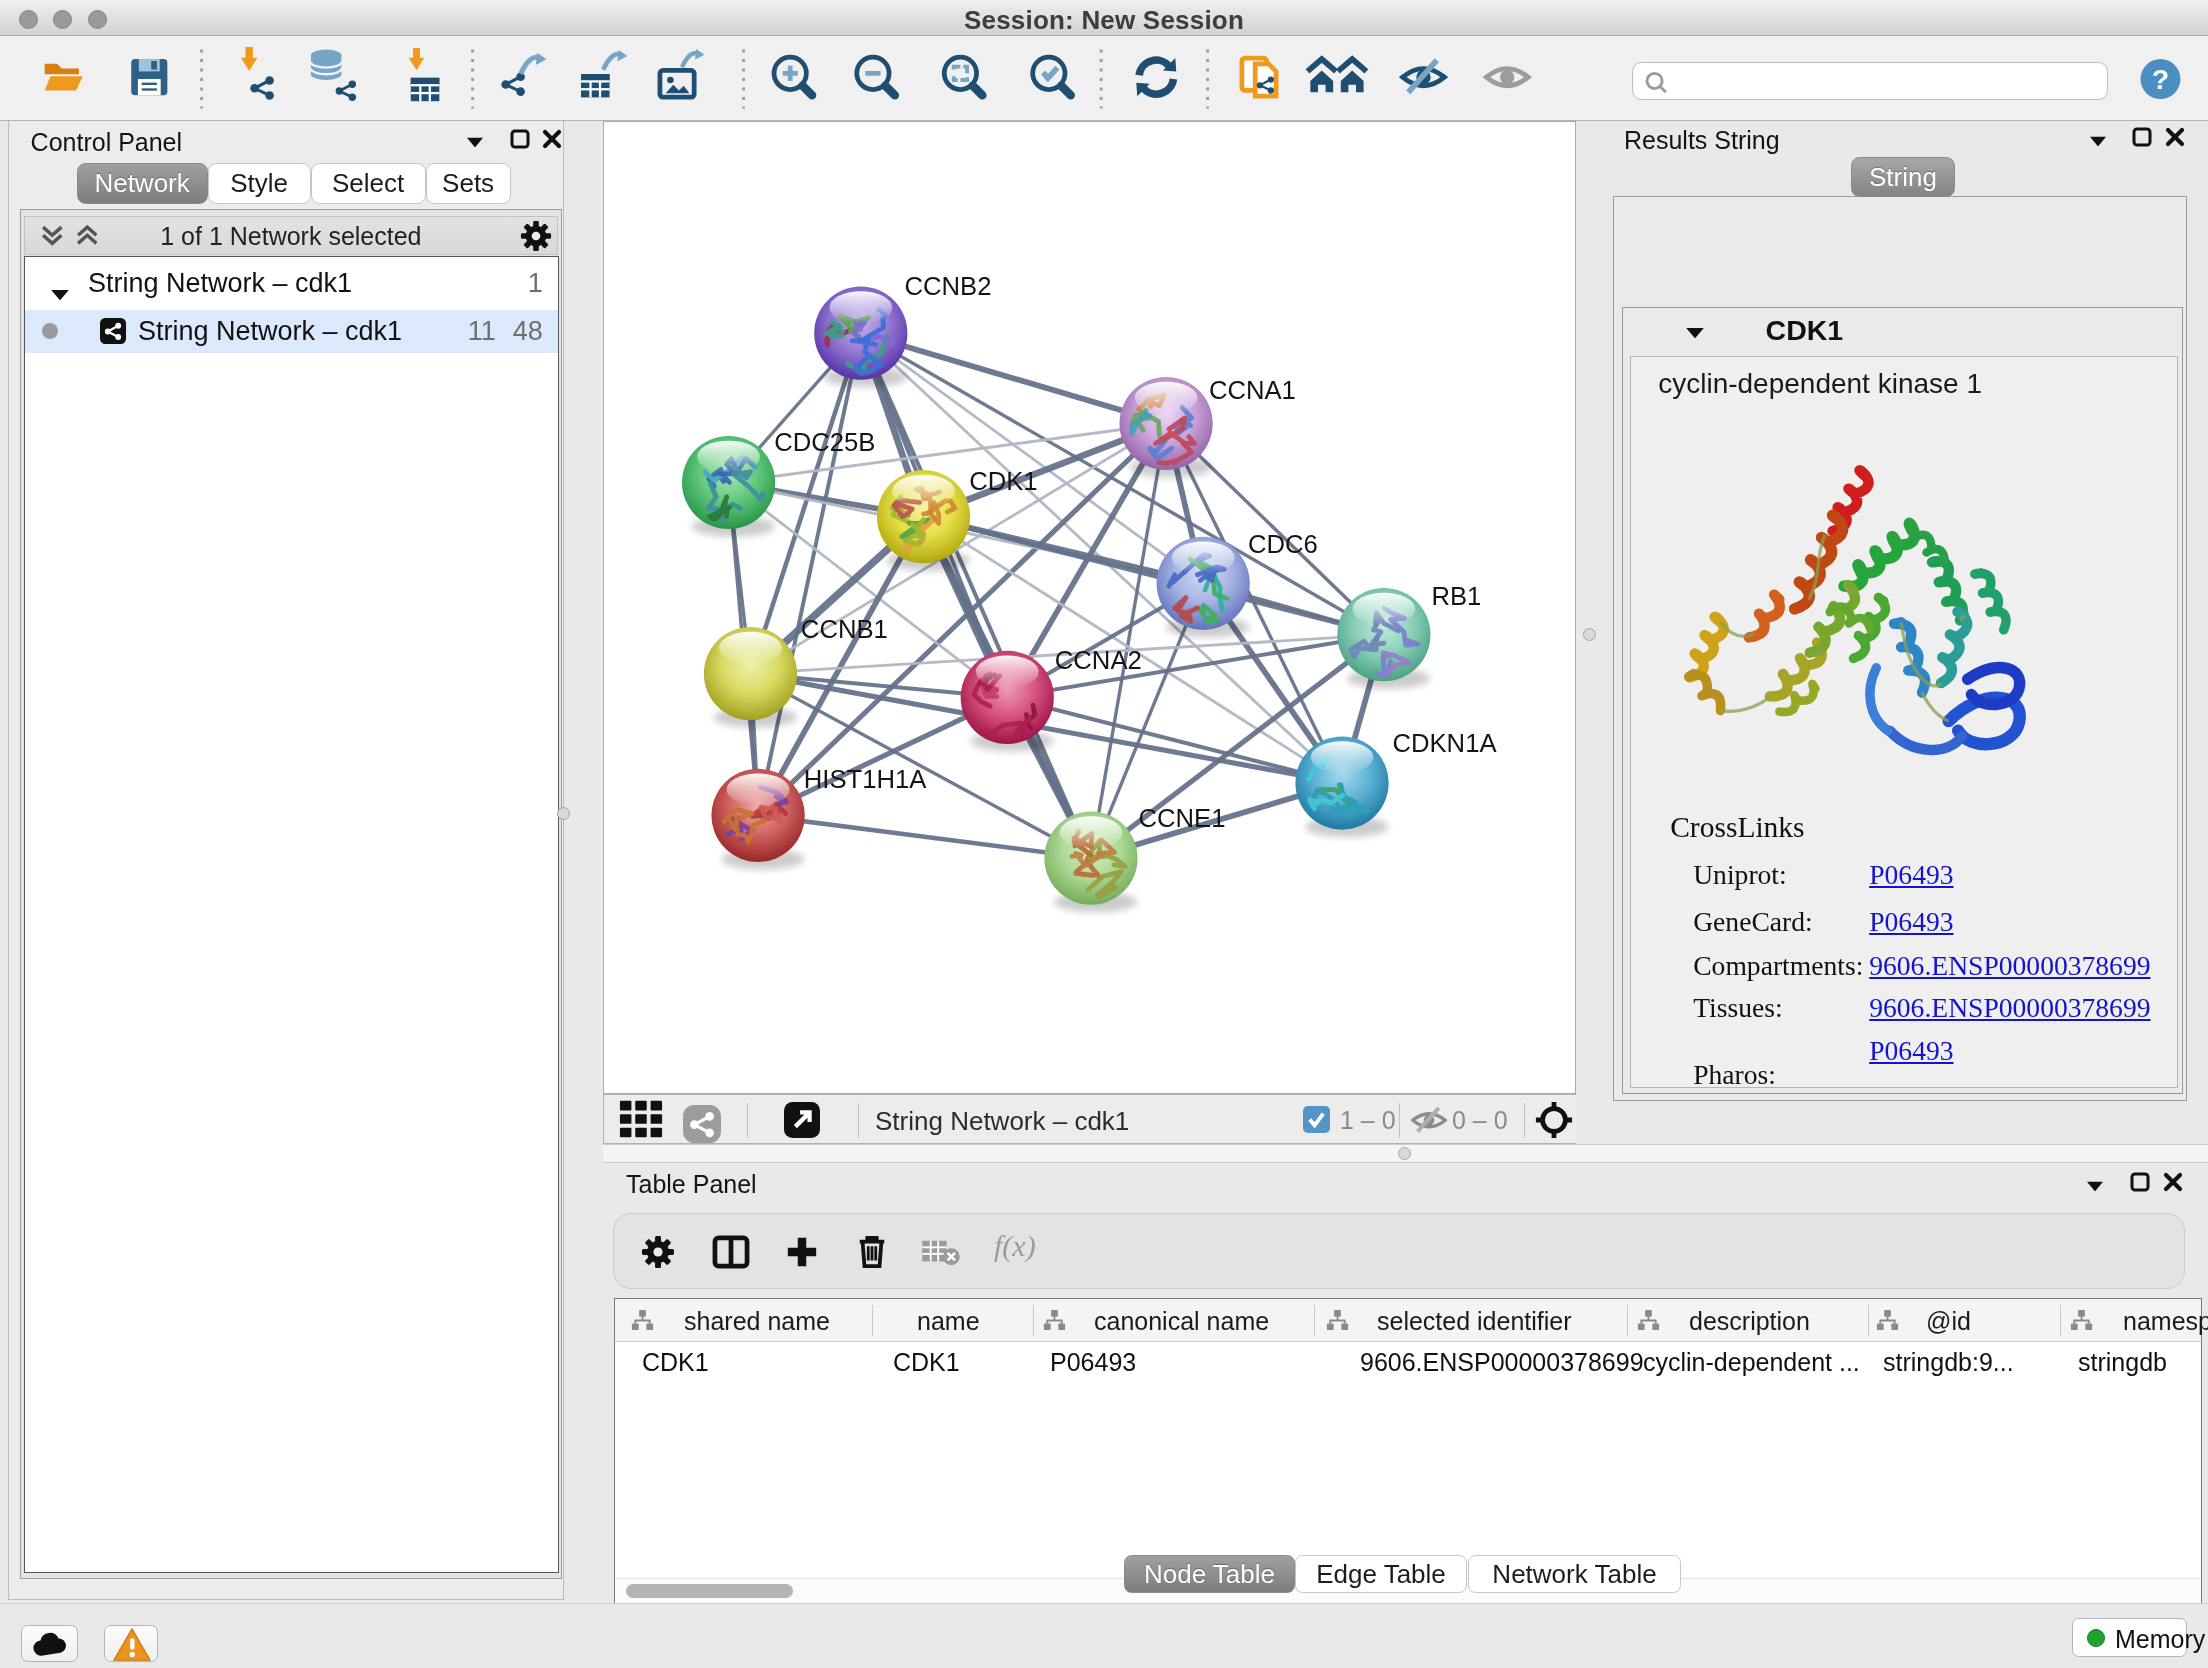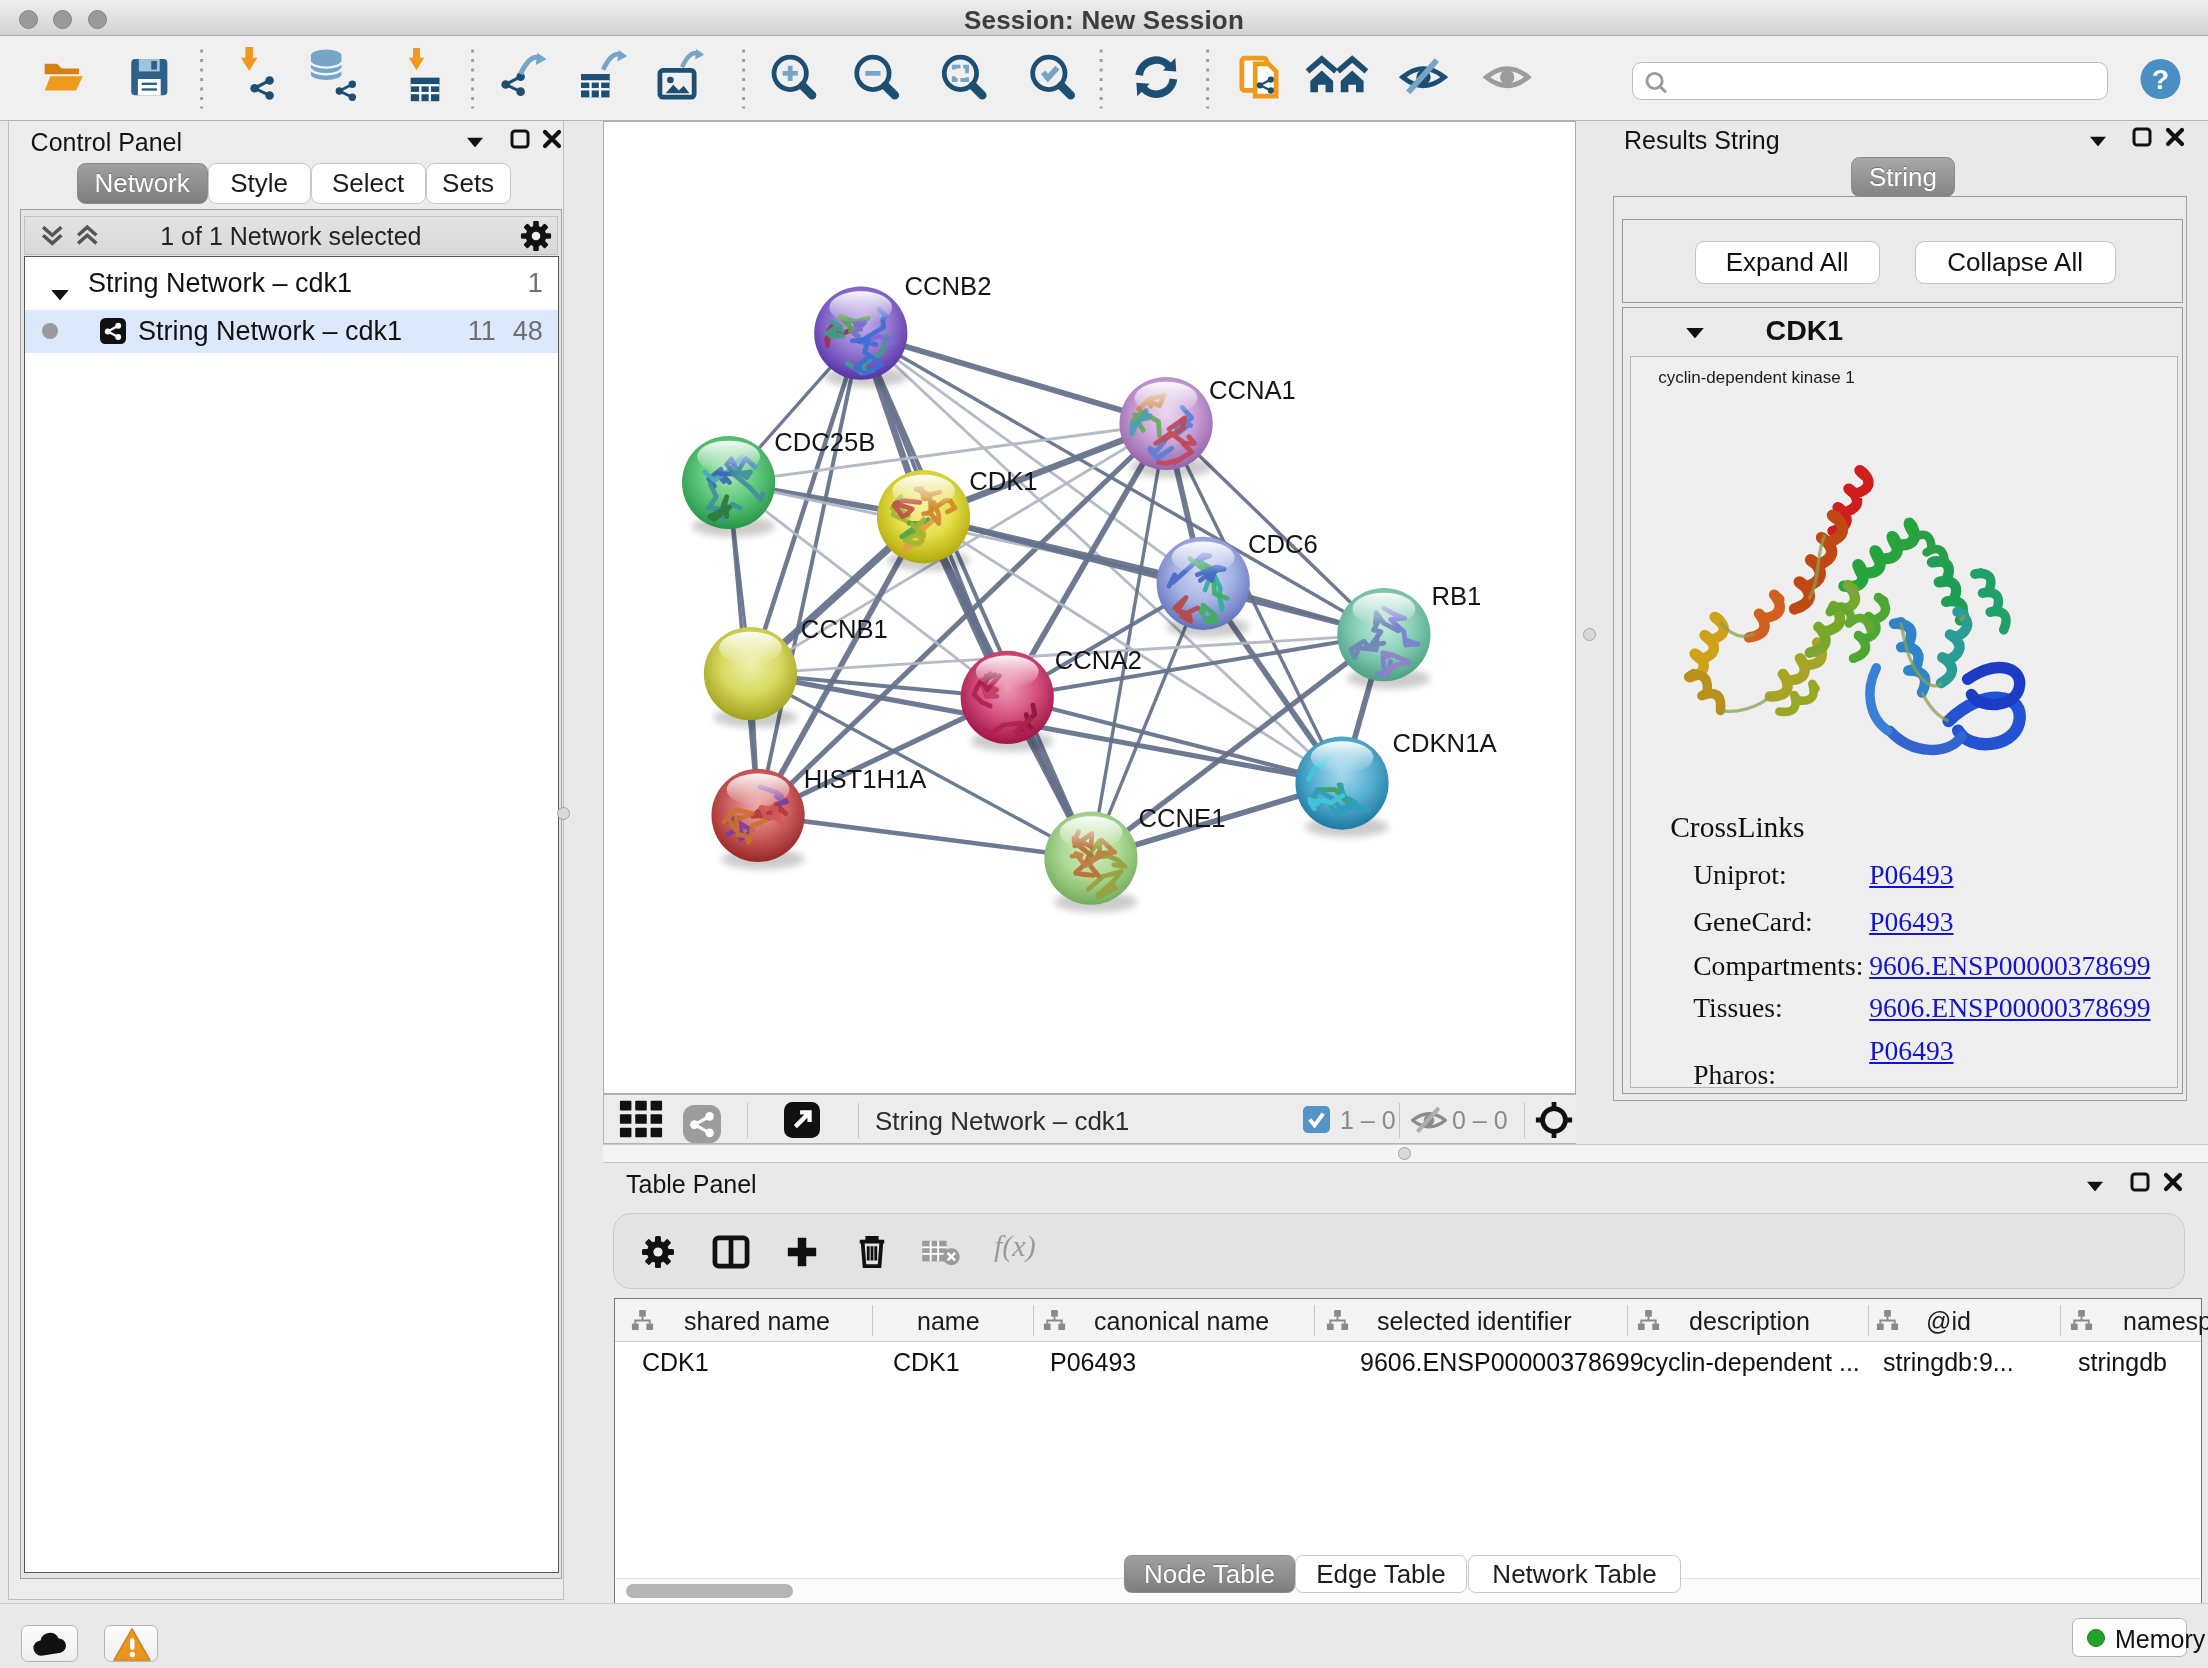--- a/index.html
+++ b/index.html
@@ -496,31 +496,27 @@
       <path d="M0,1 h20 l-10,12 z" fill="#111"></path>
     </svg></div>
 <div class="abs" style="left:2132px;top:127px"><svg width="20" height="20" viewBox="0 0 20 20">
       <rect x="2" y="2" width="16" height="16" rx="3" fill="none" stroke="#111" stroke-width="3"></rect>
     </svg></div>
 <div class="abs" style="left:2165px;top:127px"><svg width="20" height="20" viewBox="0 0 20 20">
       <path d="M3,3 L17,17 M17,3 L3,17" stroke="#111" stroke-width="4.2" stroke-linecap="round"></path>
     </svg></div>
 <div class="abs stringtab">String</div>
 <div class="abs rpanel-box">
- <div class="abs rbox1">
-   <div class="rbtn" style="left:72px;width:185px">Expand All</div>
-   <div class="rbtn" style="left:292px;width:201px">Collapse All</div>
- </div>
  <div class="abs rbox2">
    <div class="abs" style="left:63px;top:16px"><svg width="18" height="11.4" viewBox="0 0 20 13">
           <path d="M0,1 h20 l-10,12 z" fill="#111"></path>
         </svg></div>
    <div class="abs" style="left:143px;top:5.7px;font-size:28.5px;font-weight:bold;color:#111">CDK1</div>
    <div class="abs rinner">
-     <div class="abs" style="left:27px;top:11.4px;font-size:17px;color:#1a1a1a">cyclin-dependent kinase 1</div>
+     <div class="abs" style="left:27px;top:11.4px;font-size:28px;color:#1a1a1a">cyclin-dependent kinase 1</div>
      <div class="abs" style="left:0;top:0"><svg width="561" height="732" viewBox="1706 373 590 770">
             <path d="M1952,498 C1931,480 1978,508 1941,517 C1919,500 1966,527 1929,537 C1908,519 1955,547 1918,556 " fill="none" stroke="#d01d1d" stroke-width="11" stroke-linecap="round"></path>
             <path d="M1925,545 C1900,528 1953,555 1913,568 C1889,552 1941,578 1902,592 C1877,575 1929,601 1890,615 C1865,598 1918,625 1878,638 " fill="none" stroke="#c04812" stroke-width="12" stroke-linecap="round"></path>
             <path d="M1862,628 C1843,611 1883,642 1846,648 C1827,631 1867,662 1830,668 " fill="none" stroke="#d2601e" stroke-width="11" stroke-linecap="round"></path>
             <path d="M1800,652 C1778,635 1826,661 1789,671 C1768,654 1815,681 1779,691 C1757,673 1805,700 1768,710 " fill="none" stroke="#cfa21a" stroke-width="11" stroke-linecap="round"></path>
             <path d="M1772,706 C1753,718 1790,692 1786,726 C1767,738 1804,711 1800,745 " fill="none" stroke="#b8901e" stroke-width="10" stroke-linecap="round"></path>
             <path d="M1906,680 C1890,658 1927,698 1888,697 C1872,674 1909,714 1870,713 C1854,691 1891,731 1852,730 " fill="none" stroke="#a8a426" stroke-width="11" stroke-linecap="round"></path>
             <path d="M1900,722 C1889,704 1912,739 1881,734 C1870,716 1893,751 1862,746 " fill="none" stroke="#98a824" stroke-width="9" stroke-linecap="round"></path>
             <path d="M2002,556 C1988,530 2025,576 1984,570 C1970,544 2007,590 1966,585 C1952,559 1989,605 1948,600 C1934,573 1971,619 1930,614 " fill="none" stroke="#28a43c" stroke-width="12" stroke-linecap="round"></path>
             <path d="M1940,618 C1919,601 1964,632 1925,640 C1904,623 1948,654 1909,662 C1888,645 1933,676 1894,684 " fill="none" stroke="#78a82a" stroke-width="11" stroke-linecap="round"></path>

